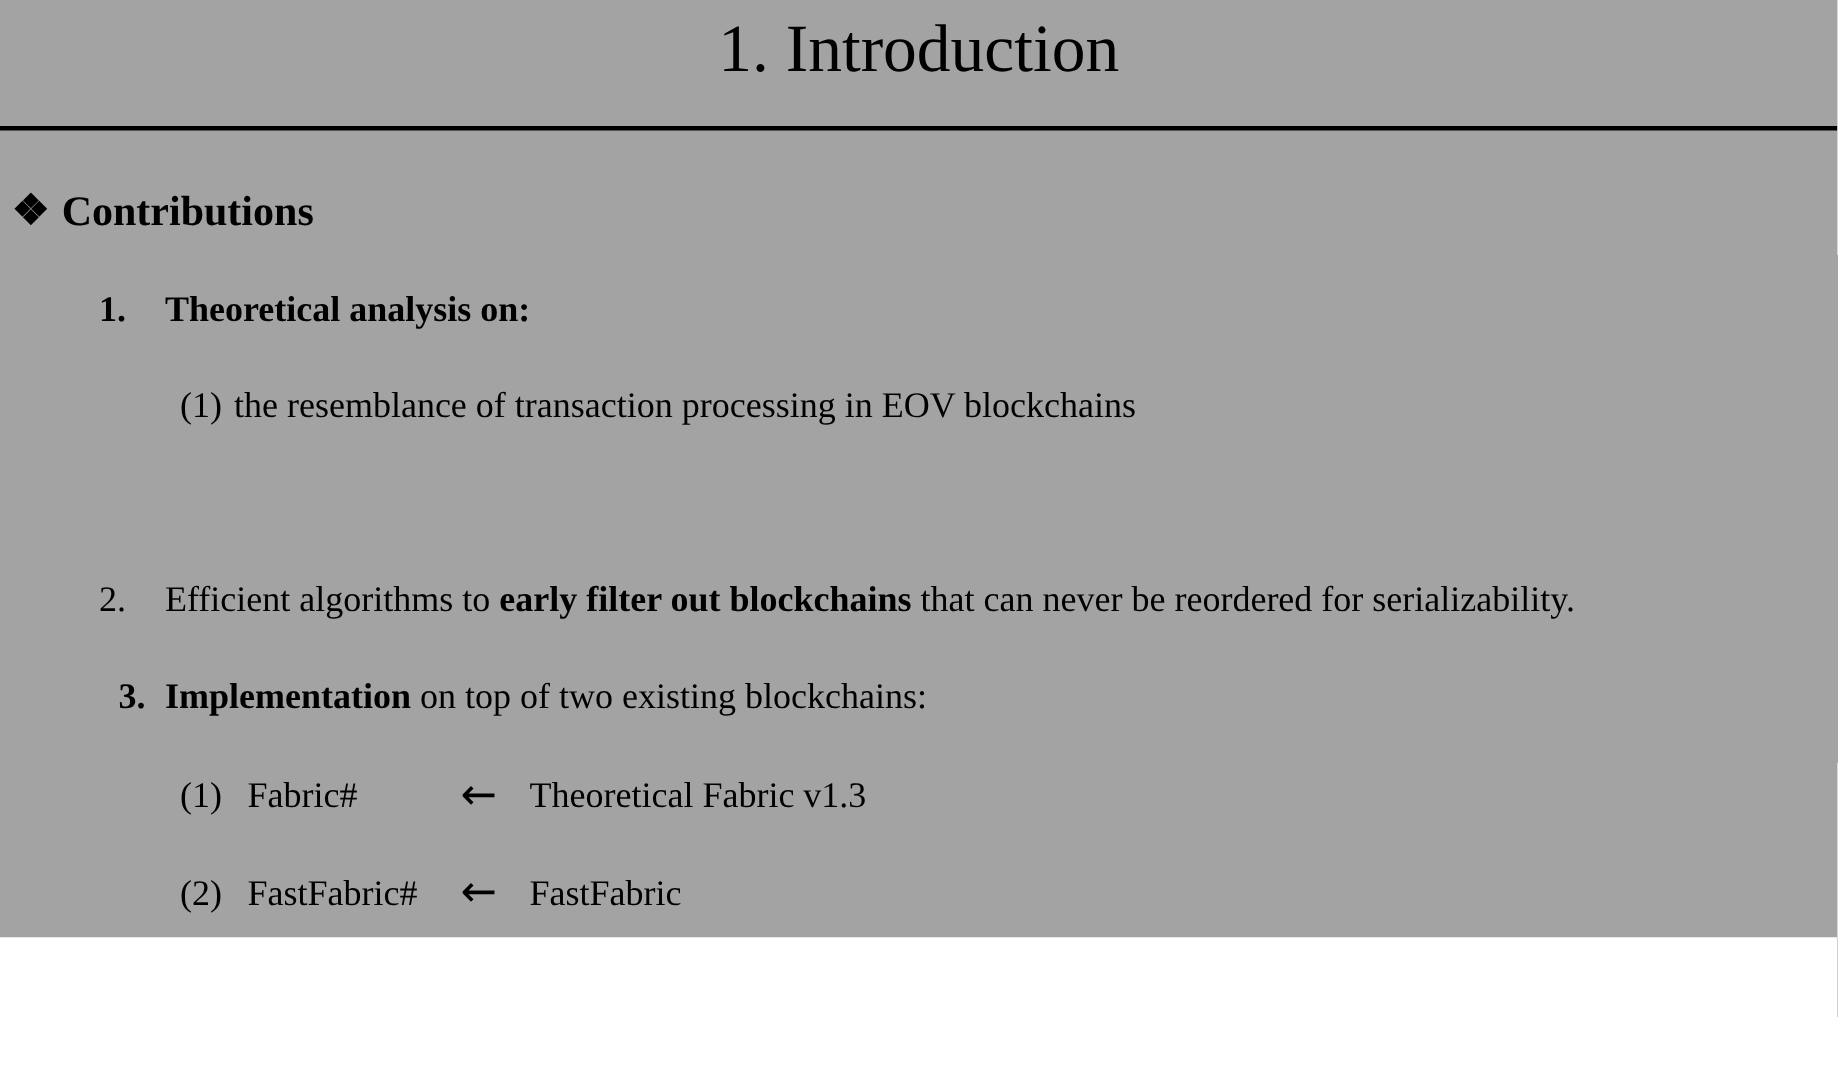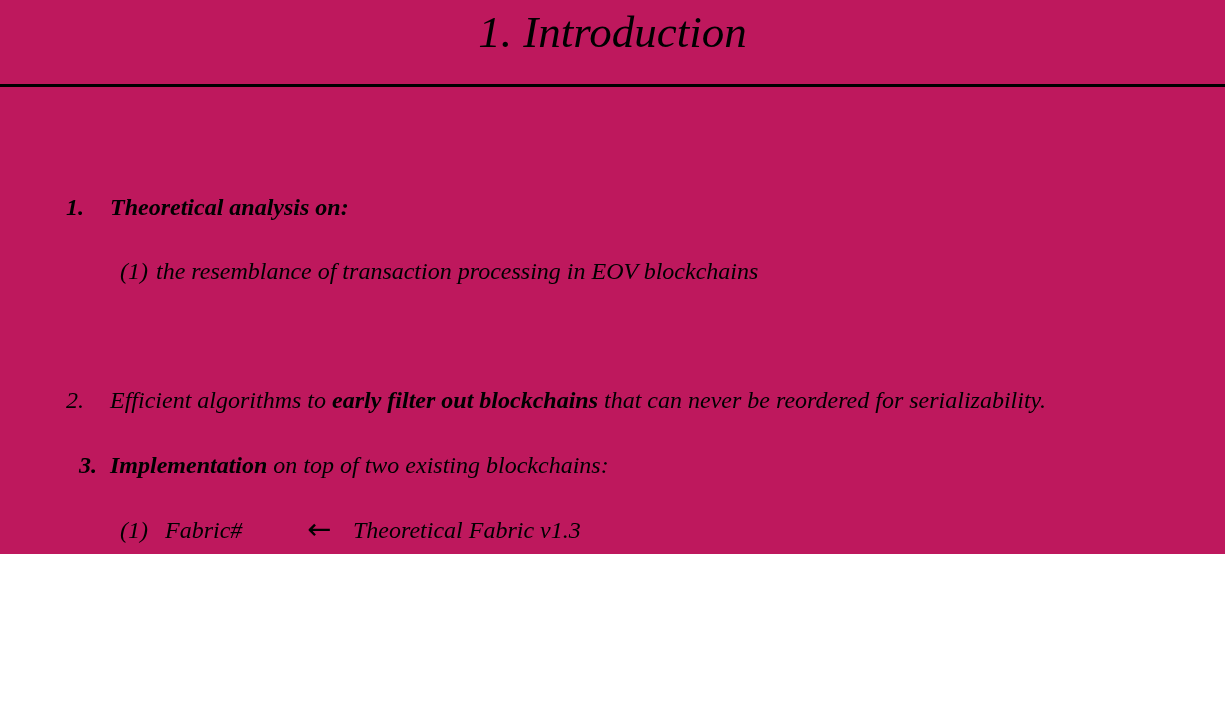--- a/index.html
+++ b/index.html
@@ -1,25 +1,24 @@
 <!DOCTYPE html>
 <html><head>
 <meta charset="utf-8">
 <style>
   * { margin: 0; padding: 0; box-sizing: border-box; }
   html, body { background: #ffffff; }
   .slide {
     position: relative;
     width: 1225px;
-    height: 554px;
-    background: #be185d;
+    height: 625px;
+    background: #a3a3a3;
     color: #000000;
     font-family: "Liberation Serif", serif;
     overflow: hidden;
-    font-style: italic;
   }
   .slide-title {
     position: absolute;
     top: 5px;
     left: 0;
     width: 100%;
     text-align: center;
     font-size: 45px;
     line-height: 1.2;
     white-space: nowrap;
@@ -79,20 +78,23 @@
 </style>
 </head>
 <body>
 
 <div class="slide">
 
   <div class="slide-title">1. Introduction</div>
 
   <div class="divider"></div>
 
+  <div class="row row-contributions">
+    <span class="bullet">❖</span><span>Contributions</span>
+  </div>
 
   <div class="row row-item1">
     <span class="num">1.</span><span>Theoretical analysis on:</span>
   </div>
 
   <div class="row row-sub1a">
     <span class="marker">(1)</span><span>the resemblance of transaction processing in EOV blockchains</span>
   </div>
 
 
@@ -101,14 +103,17 @@
   </div>
 
   <div class="row row-item3">
     <span class="num">3.</span><span class="bold">Implementation</span><span class="regular"> on top of two existing blockchains:</span>
   </div>
 
   <div class="row row-sub3a sub3">
     <span class="marker">(1)</span><span class="impl-name">Fabric#</span><span class="arrow">←</span><span>Theoretical Fabric v1.3</span>
   </div>
 
+  <div class="row row-sub3b sub3">
+    <span class="marker">(2)</span><span class="impl-name">FastFabric#</span><span class="arrow">←</span><span>FastFabric</span>
+  </div>
 
 </div>
 
 </body></html>

